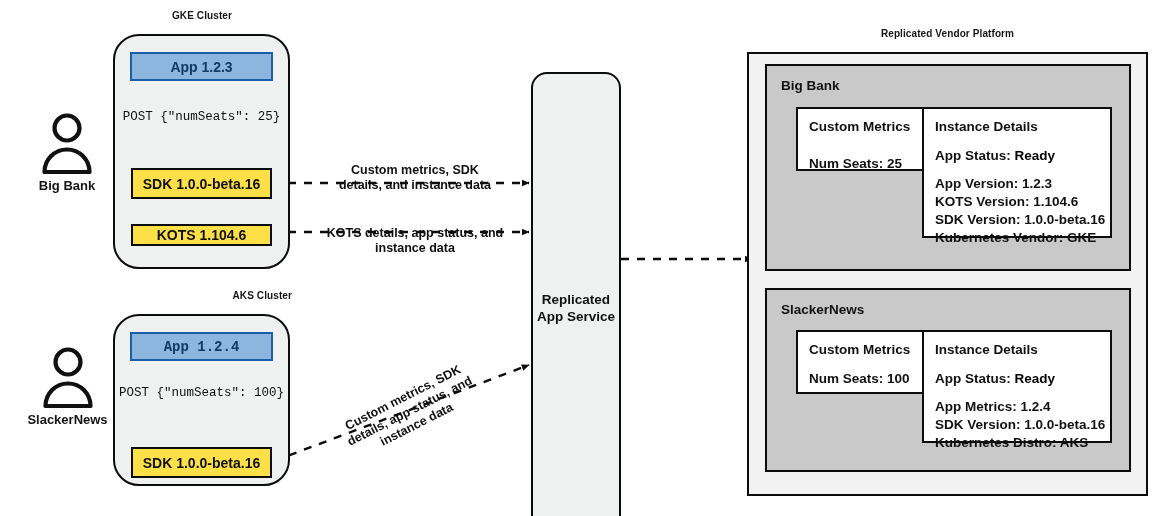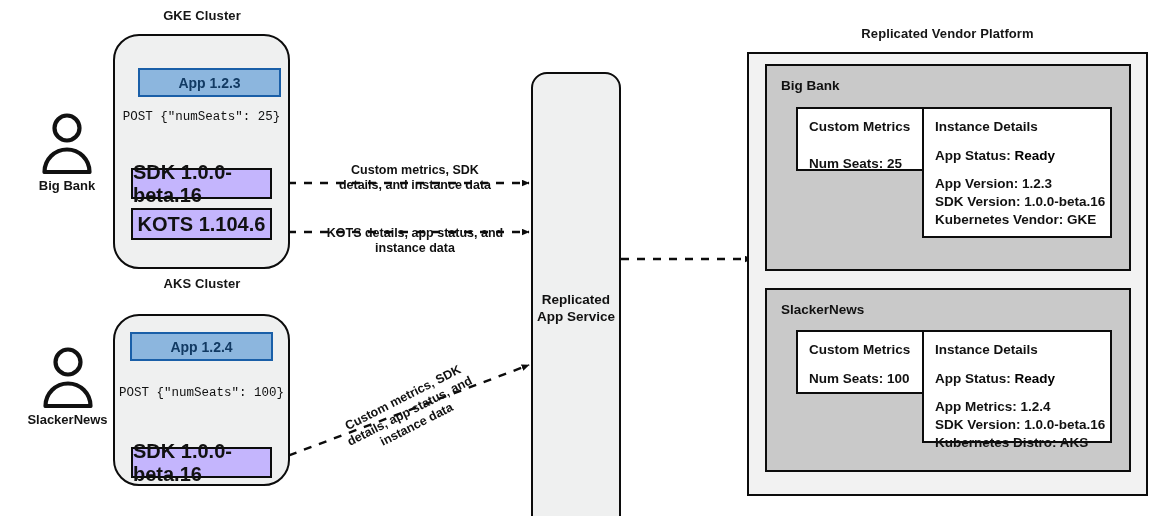--- a/index.html
+++ b/index.html
@@ -5,21 +5,21 @@
   html,body{margin:0;padding:0;background:#ffffff;}
   body{
     width:1166px;height:516px;position:relative;overflow:hidden;
     font-family:"Liberation Sans","DejaVu Sans",sans-serif;
     color:#1a1a1a;
   }
   .abs{position:absolute;box-sizing:border-box;}
 
   
   .caption{
-    font-size:13px;font-weight:bold;text-align:center;color:#161616;
+    font-size:10px;font-weight:bold;text-align:center;color:#161616;
     letter-spacing:.1px;line-height:16px;
   }
 
   
   .actor{display:flex;flex-direction:column;align-items:center;}
   .actor svg{display:block;}
   .actor-label{font-size:13px;font-weight:bold;margin-top:4px;color:#141414;}
 
   
   .cluster{
@@ -28,23 +28,23 @@
 
   
   .app-box{
     background:#8cb6de;border:2px solid #1a5fa8;
     display:flex;align-items:center;justify-content:center;
     font-size:14px;font-weight:bold;color:#123a63;
   }
 
   
   .comp-box{
-    background:#c4b5fd;border:2.2px solid #0c0c0c;
+    background:#fde047;border:2.2px solid #0c0c0c;
     display:flex;align-items:center;justify-content:center;
-    font-size:20px;font-weight:bold;color:#111;
+    font-size:14px;font-weight:bold;color:#111;
   }
 
   
   .post-label{
     font-family:"Liberation Mono","DejaVu Sans Mono",monospace;
     font-size:12.5px;text-align:center;color:#111;white-space:nowrap;
   }
 
   
   .service-box{
@@ -108,33 +108,33 @@
     <circle cx="29" cy="16" r="12.5" fill="none" stroke="#111" stroke-width="4.2"></circle>
     <path d="M6.5 60 A22.5 22.5 0 0 1 51.5 60 Z" fill="none" stroke="#111" stroke-width="4.2" stroke-linejoin="round"></path>
   </svg>
   <div class="actor-label">SlackerNews</div>
 </div>
 
 <div class="abs caption" style="left:112px;top:8px;width:180px;">GKE Cluster</div>
 
 <div class="abs cluster" style="left:113px;top:34px;width:177px;width:177px;height:235px;"></div>
 
-<div class="abs app-box" style="left:138px;top:52px;width:143px;height:29px;margin-top:16px;">App 1.2.3</div>
+<div class="abs app-box" style="left:130px;top:52px;width:143px;height:29px;">App 1.2.3</div>
 
 <div class="abs post-label" style="left:113px;top:110px;width:177px;">POST {"numSeats": 25}</div>
 
 <div class="abs comp-box" style="left:131px;top:168px;width:141px;height:31px;">SDK 1.0.0-beta.16</div>
 
-<div class="abs comp-box" style="left:131px;top:208px;width:141px;height:32px;">KOTS 1.104.6</div>
-
-<div class="abs caption" style="left:112px;top:276px;width:180px;">AKS Cluster</div>
+<div class="abs comp-box" style="left:131px;top:224px;width:141px;height:22px;">KOTS 1.104.6</div>
+
+<div class="abs caption" style="left:112px;top:288px;width:180px;text-align:right;">AKS Cluster</div>
 
 <div class="abs cluster" style="left:113px;top:314px;width:177px;height:172px;"></div>
 
-<div class="abs app-box" style="left:130px;top:332px;width:143px;height:29px;">App 1.2.4</div>
+<div class="abs app-box" style="left:130px;top:332px;width:143px;height:29px;font-family:Liberation Mono, monospace;">App 1.2.4</div>
 
 <div class="abs post-label" style="left:108px;top:386px;width:187px;">POST {"numSeats": 100}</div>
 
 <div class="abs comp-box" style="left:131px;top:447px;width:141px;height:31px;">SDK 1.0.0-beta.16</div>
 
 <div class="abs edge-label" style="left:330px;top:163px;width:170px;">
   <div>Custom metrics, SDK</div>
   <div>details, and instance data</div>
 </div>
 
@@ -170,20 +170,21 @@
 </div>
 
 <div class="abs panel" style="left:922px;top:107px;width:190px;height:131px;">
   <div class="panel-title abs" style="left:11px;top:10px;">Instance Details</div>
   <div class="abs panel-line" style="left:11px;top:38px;">
     <span>App Status:</span>
     <span class="ready">Ready</span>
   </div>
   <div class="abs" style="left:11px;top:66px;">
     <div class="panel-line">App Version: 1.2.3</div>
+    <div class="panel-line">KOTS Version: 1.104.6</div>
     <div class="panel-line">SDK Version: 1.0.0-beta.16</div>
     <div class="panel-line">Kubernetes Vendor: GKE</div>
   </div>
 </div>
 
 <div class="abs tenant-box" style="left:765px;top:288px;width:366px;height:184px;">
   <div class="tenant-title abs" style="left:14px;top:12px;">SlackerNews</div>
 </div>
 
 <div class="abs panel" style="left:796px;top:330px;width:130px;height:64px;">

